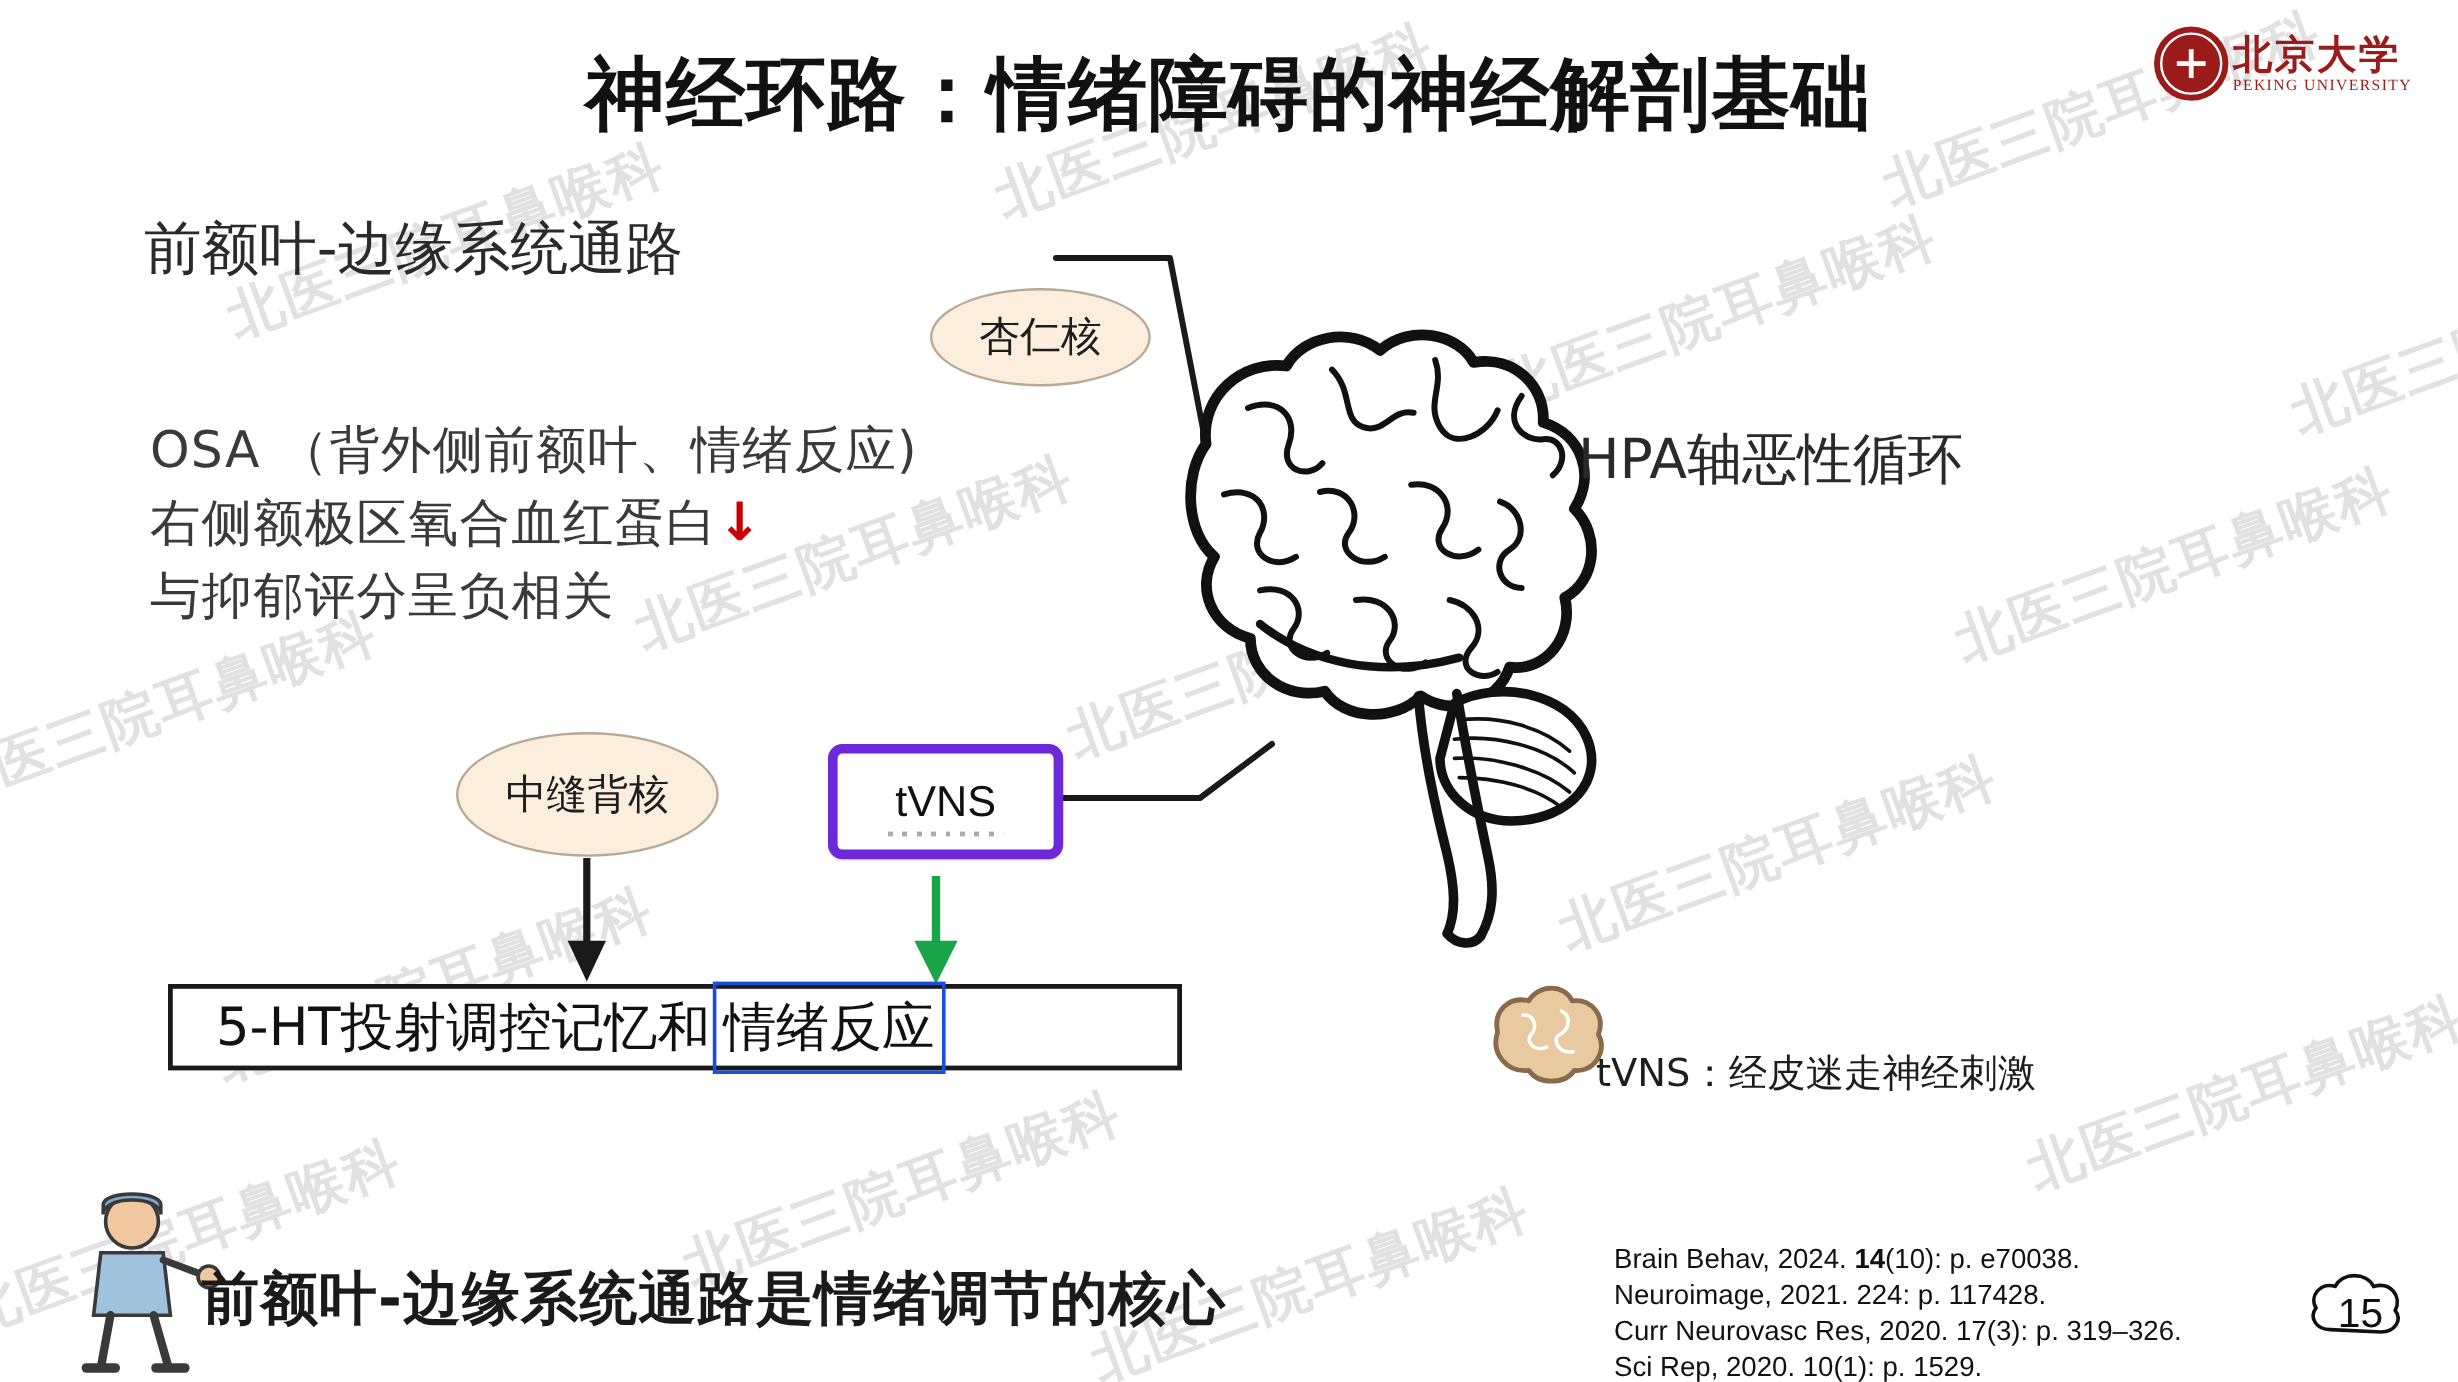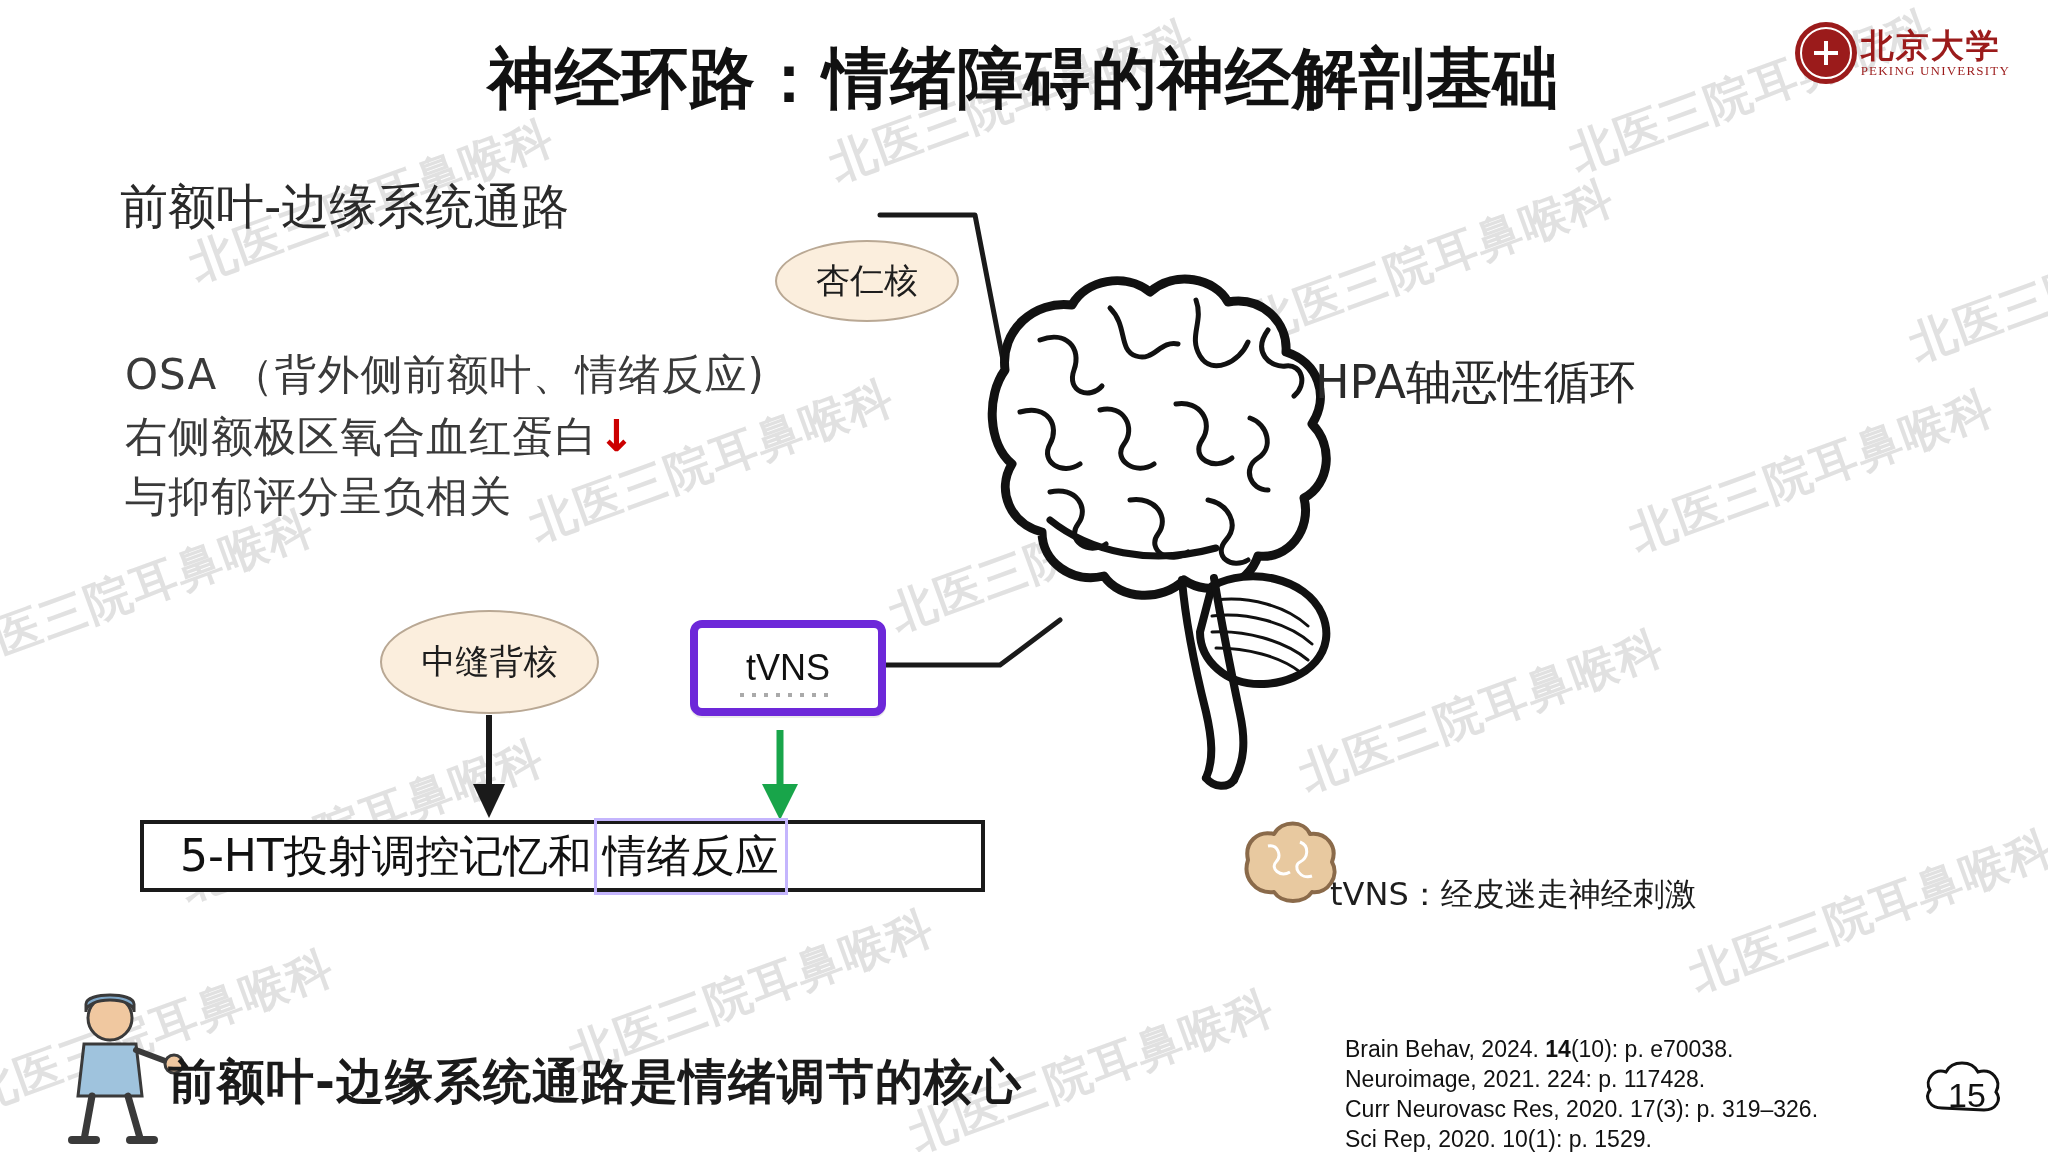--- a/index.html
+++ b/index.html
@@ -99,21 +99,21 @@
 
   
   .ht-bar{
     position:absolute;left:140px;top:820px;width:845px;height:72px;
     border:4px solid #1a1a1a;background:#fff;
     display:flex;align-items:center;
     font-size:44px;color:#111;padding-left:36px;box-sizing:border-box;
     font-family:"DejaVu Sans","Liberation Sans",sans-serif;
   }
   .ht-highlight{
-    border:3px solid #c4b5fd;padding:6px 6px;margin-left:2px;display:inline-block;
+    border:3px solid #1d4ed8;padding:6px 6px;margin-left:2px;display:inline-block;
   }
 
   
   .hpa-label{
     position:absolute;left:1315px;top:352px;font-size:46px;color:#2a2a2a;
     font-family:"DejaVu Sans","Liberation Sans",sans-serif;white-space:nowrap;
   }
   .tvns-legend{
     position:absolute;left:1330px;top:873px;font-size:32px;color:#1d1d1d;
     font-family:"DejaVu Sans","Liberation Sans",sans-serif;white-space:nowrap;

